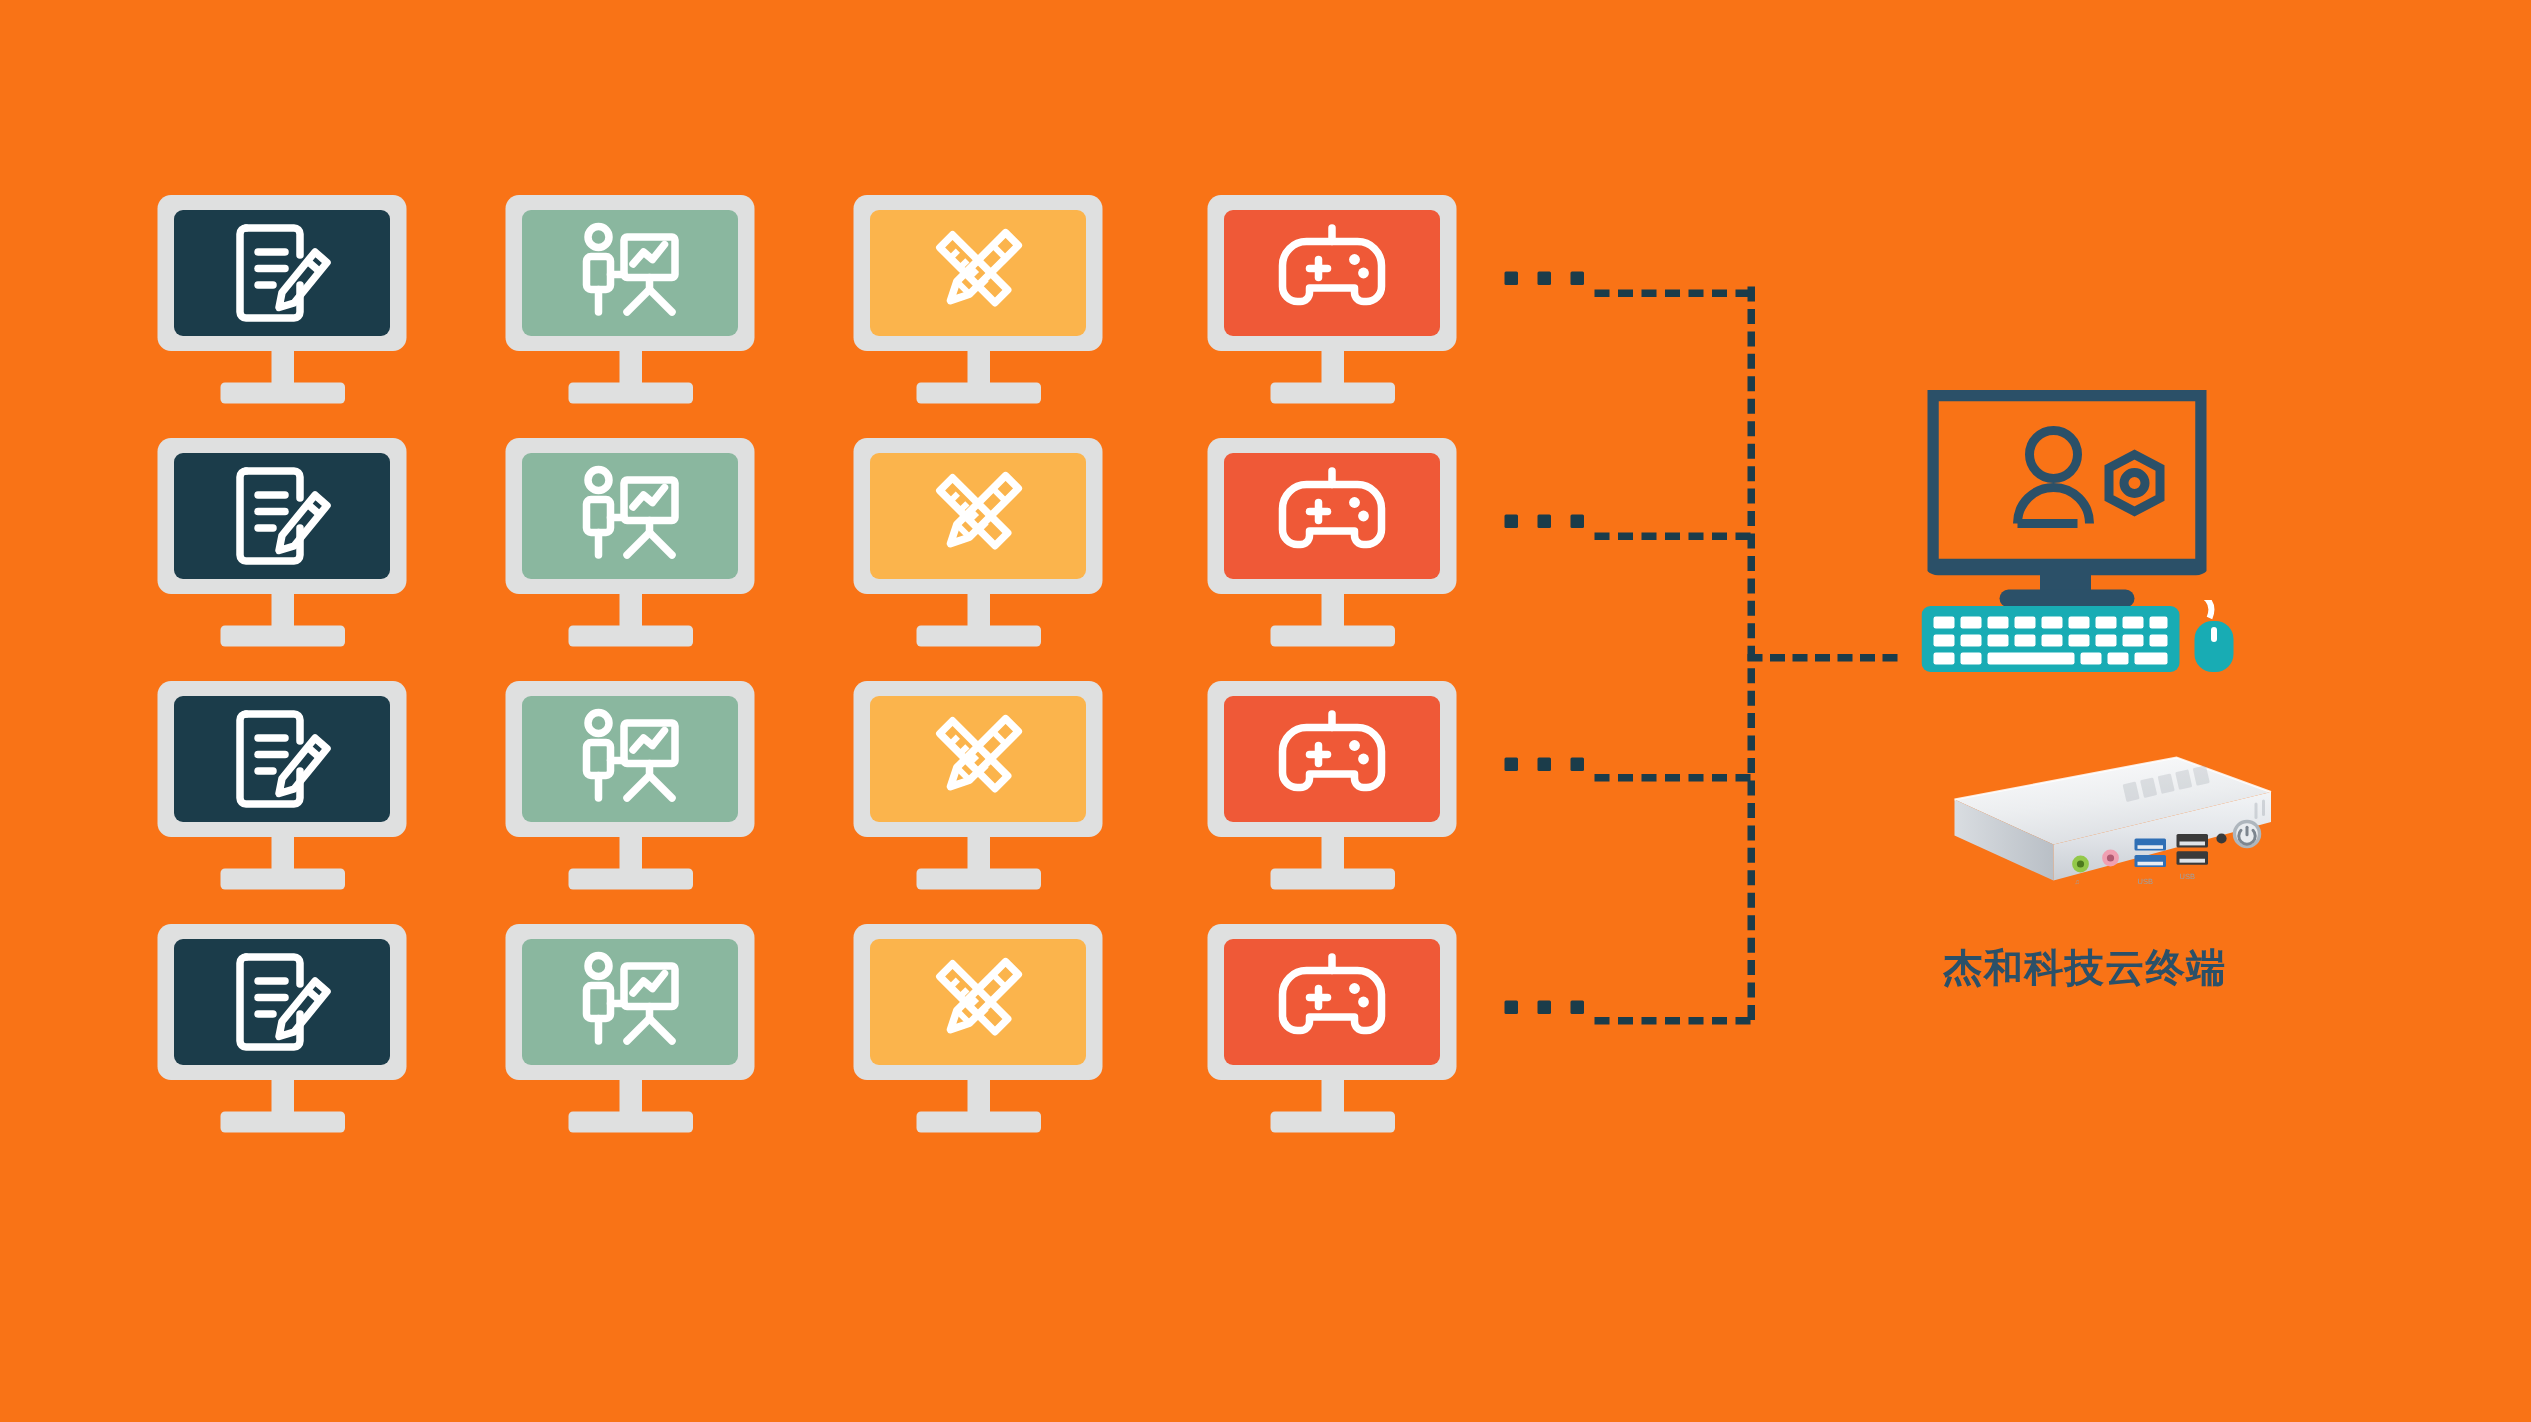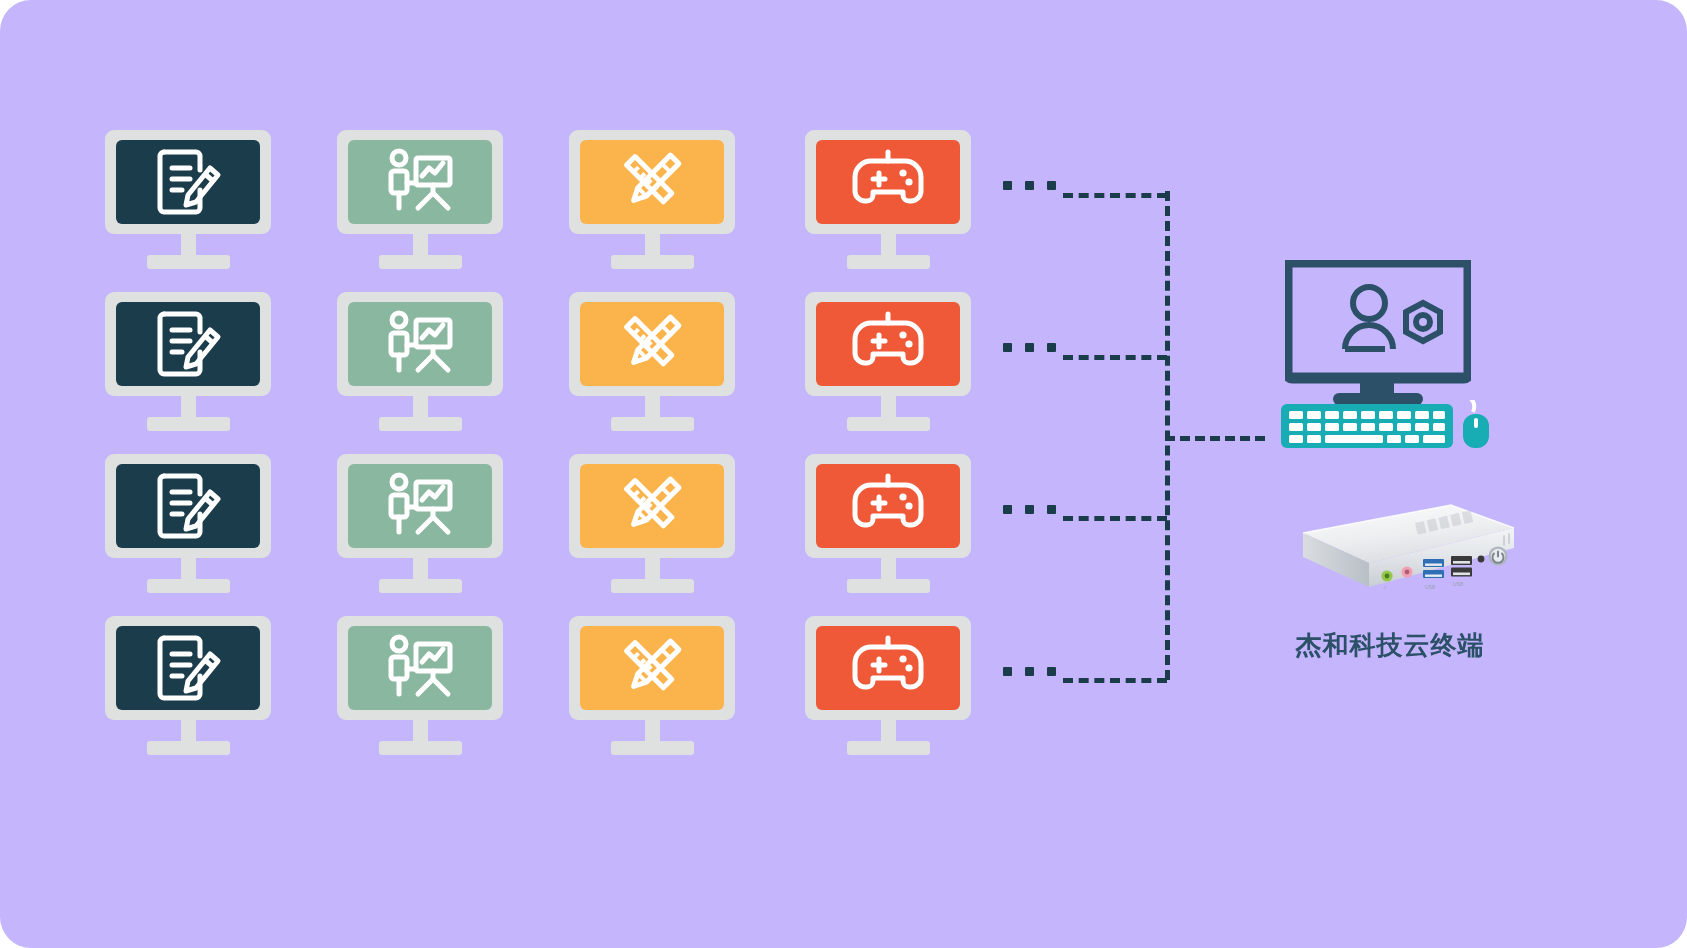--- a/index.html
+++ b/index.html
@@ -7,23 +7,22 @@
     padding: 0;
     background: #ffffff;
   }
   body {
     font-family: "Liberation Sans", "DejaVu Sans", sans-serif;
   }
   #stage {
     position: relative;
     width: 1687px;
     height: 948px;
-    background: #c4b5fd;
+    background: #f97316;
     overflow: hidden;
-    border-radius: 31px;
   }
 
   
   #client-grid {
     position: absolute;
     left: 105px;
     top: 130px;
     width: 880px;
     height: 640px;
   }

